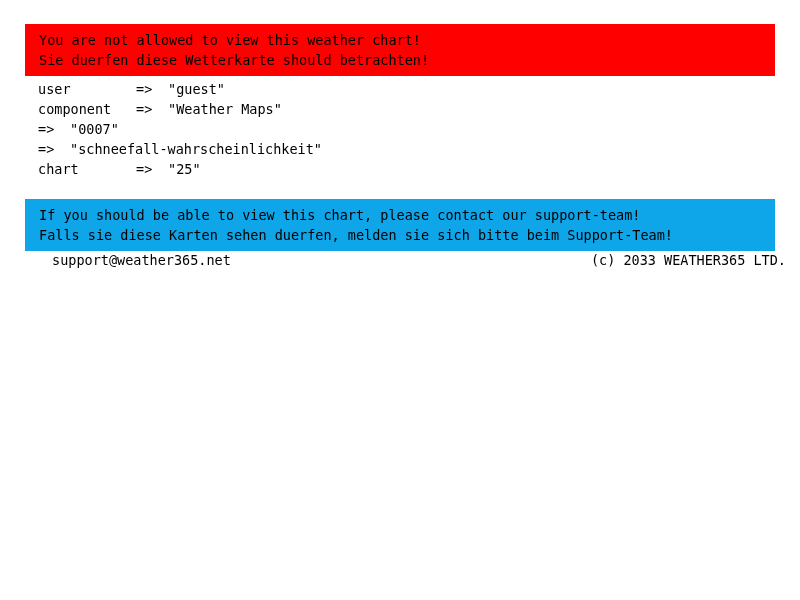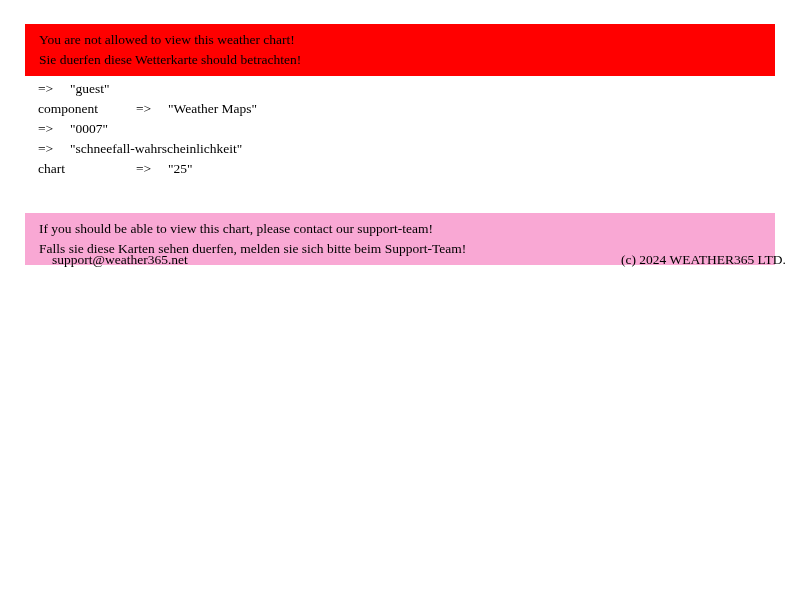--- a/index.html
+++ b/index.html
@@ -12,37 +12,35 @@
   }
   body {
     font-family: "DejaVu Sans Mono", "Liberation Mono", monospace;
     font-size: 13.5px;
     color: #000000;
   }
   .page {
     position: relative;
     width: 800px;
     height: 600px;
-    font-family: Liberation Serif, serif;
   }
   .banner {
     position: absolute;
     left: 25px;
     width: 750px;
     box-sizing: border-box;
     padding: 6px 14px;
   }
   .banner-error {
     top: 24px;
     background: #ff0000;
   }
   .banner-info {
     top: 199px;
-    background: #f9a8d4;
-    margin-top: 14px;
+    background: #0ea5e9;
   }
   .banner-line {
     line-height: 20px;
     white-space: pre;
     font-size: 13.5px;
   }
   .params {
     position: absolute;
     left: 38px;
     top: 79px;
@@ -79,20 +77,21 @@
 
 <div class="page">
 
   <div class="banner banner-error">
     <div class="banner-line">You are not allowed to view this weather chart!</div>
     <div class="banner-line">Sie duerfen diese Wetterkarte should betrachten!</div>
   </div>
 
   <div class="params">
     <div class="param-row">
+      <span class="param-key">user</span>
       <span class="param-arrow">=&gt;</span>
       <span class="param-val">"guest"</span>
     </div>
     <div class="param-row">
       <span class="param-key">component</span>
       <span class="param-arrow">=&gt;</span>
       <span class="param-val">"Weather Maps"</span>
     </div>
     <div class="param-row">
       <span class="param-arrow">=&gt;</span>
@@ -109,16 +108,16 @@
     </div>
   </div>
 
   <div class="banner banner-info">
     <div class="banner-line">If you should be able to view this chart, please contact our support-team!</div>
     <div class="banner-line">Falls sie diese Karten sehen duerfen, melden sie sich bitte beim Support-Team!</div>
   </div>
 
   <div class="footer">
     <span>support@weather365.net</span>
-    <span>(c) 2024 WEATHER365 LTD.</span>
+    <span>(c) 2033 WEATHER365 LTD.</span>
   </div>
 
 </div>
 
 </body></html>

